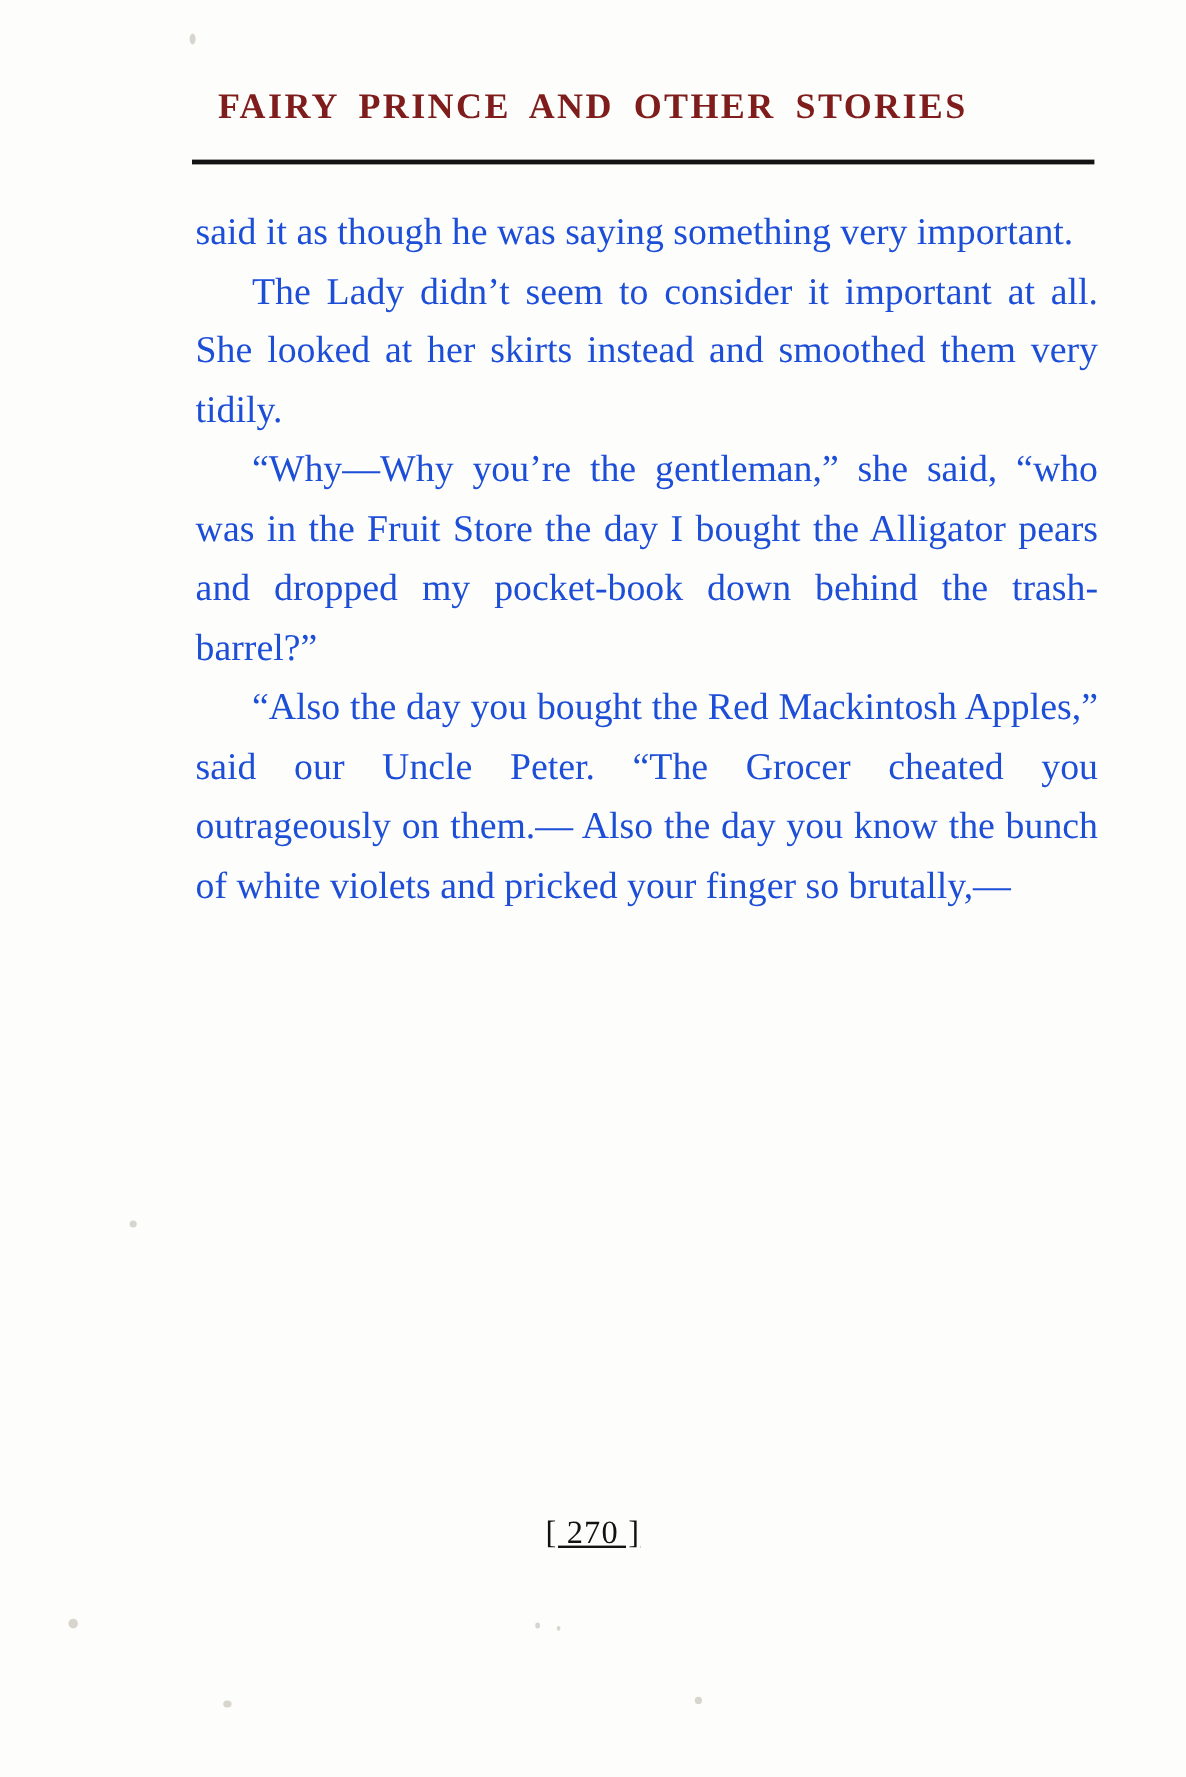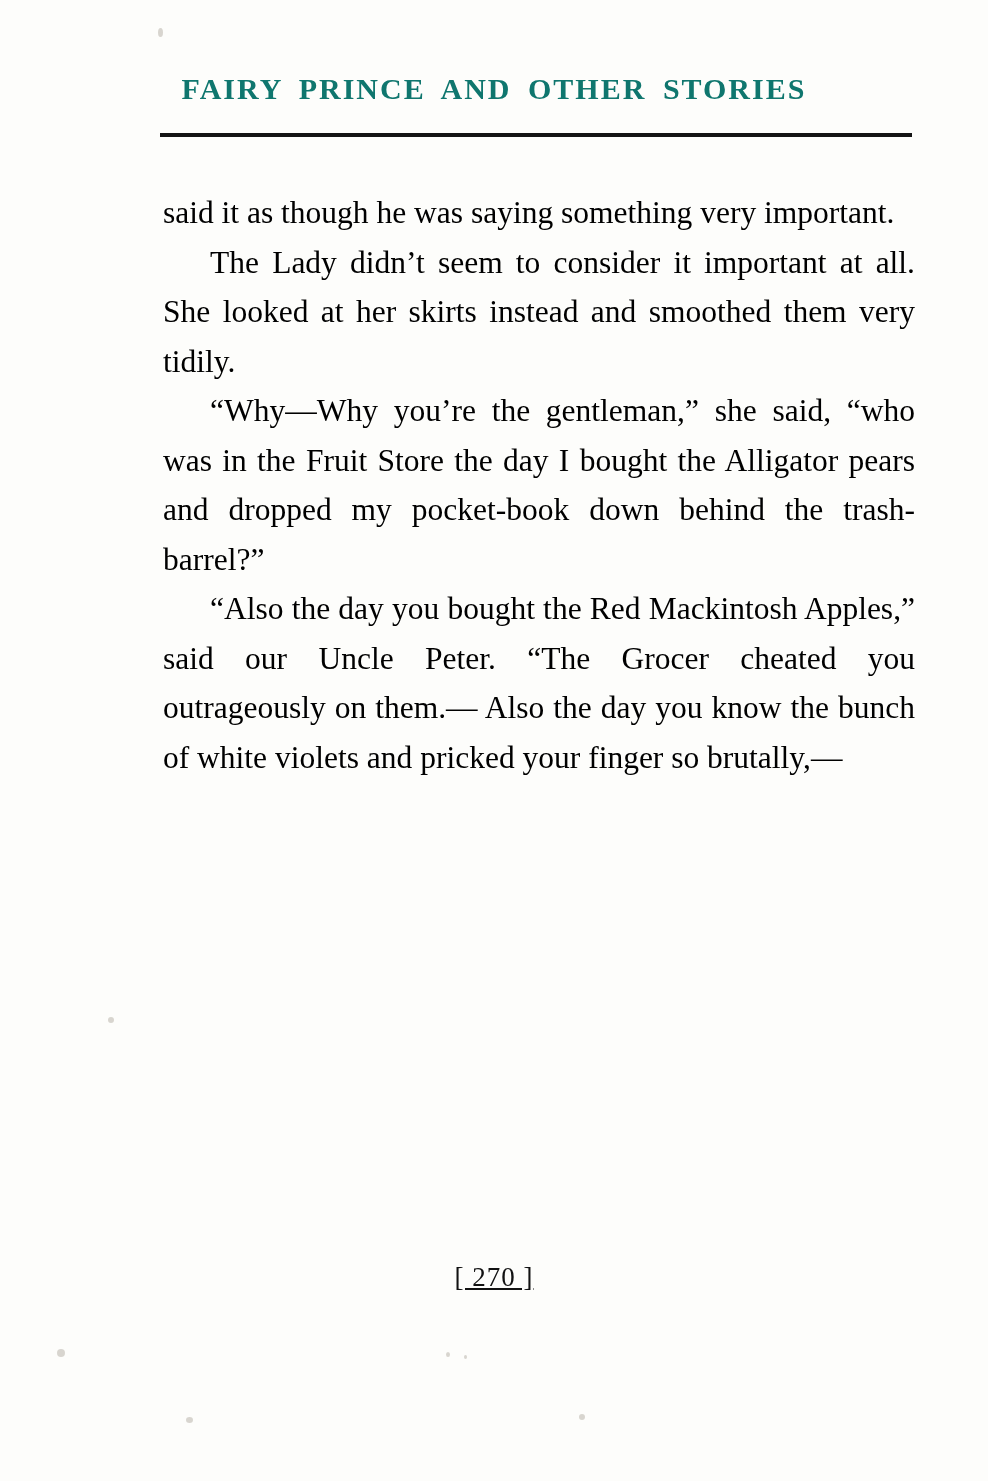--- a/index.html
+++ b/index.html
@@ -34,41 +34,40 @@
     position: absolute;
     left: 0;
     right: 0;
     top: 72px;
     text-align: center;
     font-family: "Liberation Serif", serif;
     font-size: 30px;
     font-weight: 700;
     letter-spacing: 2.0px;
     word-spacing: 7px;
-    color: #0f766e;
+    color: #7f1d1d;
   }
   .head-rule {
     position: absolute;
     left: 160px;
     width: 752px;
     top: 133px;
     height: 4px;
     background: #141414;
   }
   .text-block {
     position: absolute;
     left: 163px;
     top: 168px;
     width: 752px;
     font-size: 31.5px;
     line-height: 49.5px;
     text-align: justify;
     text-justify: inter-word;
-    color: #000000;
-    margin-top: 20px;
+    color: #1d4ed8;
   }
   .text-block p {
     margin: 0;
     text-indent: 47px;
   }
   .text-block p.noindent {
     text-indent: 0;
   }
   .folio {
     position: absolute;

